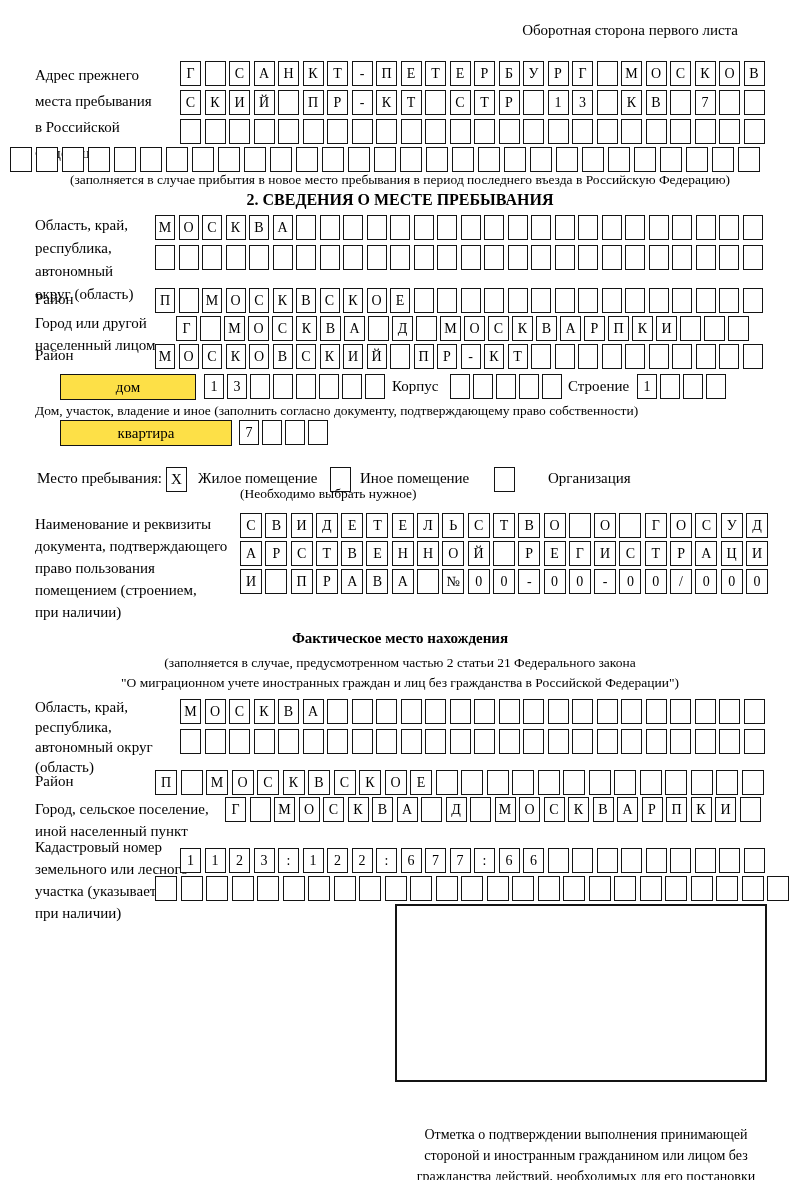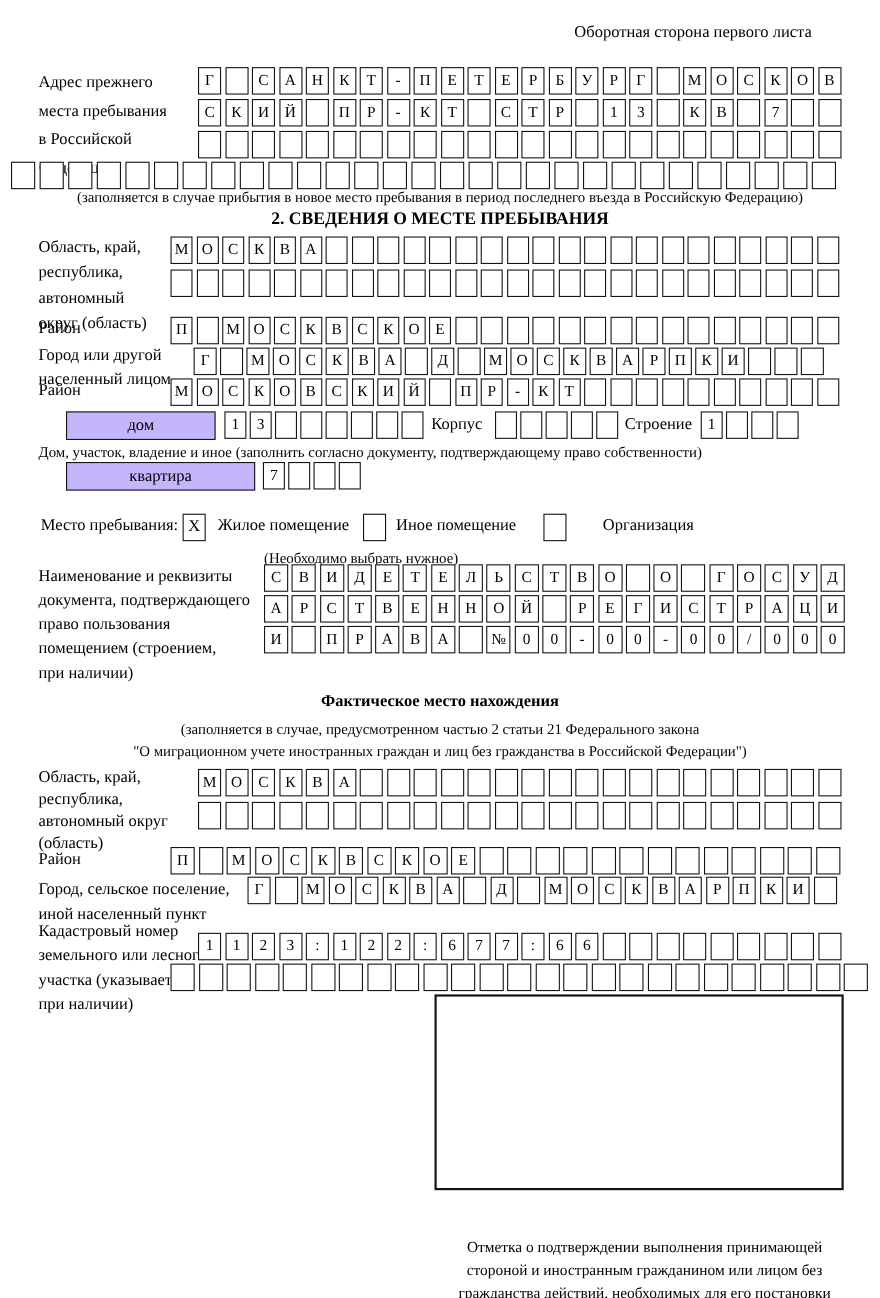--- a/index.html
+++ b/index.html
@@ -22,21 +22,21 @@
   .cw29{column-gap:4px}.cw29 .cell{width:22px}
   .cw21{column-gap:3.3px}.cw21 .cell{width:22px}
   .cwD{column-gap:3px}.cwD .cell{width:20px}
   .cwR{column-gap:3.5px}.cwR .cell{width:22px}
   .cwC{column-gap:3px}.cwC .cell{width:21px}
   .note{position:absolute;width:100%;text-align:center;font-size:13.5px;}
   .h2{position:absolute;width:100%;text-align:center;font-size:16px;font-weight:bold;}
   .caption{position:absolute;font-size:13.5px;white-space:nowrap;}
   .bigbox-label{
     position:absolute;box-sizing:border-box;height:26px;border:1.6px solid #141414;
-    display:flex;align-items:center;justify-content:center;font-size:15px;background:#c4b5fd;
+    display:flex;align-items:center;justify-content:center;font-size:15px;background:#fde047;
   }
   .inline-lbl{position:absolute;font-size:15px;white-space:nowrap;}
   .checkbox{
     position:absolute;box-sizing:border-box;width:21px;height:25px;border:1.6px solid #141414;
     display:flex;align-items:center;justify-content:center;font-size:15px;background:#fff;
   }
   .stamp-box{position:absolute;border:2px solid #141414;background:#fff;box-sizing:border-box;}
   .stamp-caption{position:absolute;text-align:center;font-size:14px;line-height:21px;margin-top:36px;}
 </style>
 </head>
@@ -355,21 +355,21 @@
       <span class="cell"></span>
     </div>
 
   <div class="inline-lbl" style="left:37px;top:470px">Место пребывания:</div>
   <div class="checkbox" style="left:166px;top:467px">X</div>
   <div class="inline-lbl" style="left:198px;top:470px">Жилое помещение</div>
   <div class="checkbox" style="left:330px;top:467px"></div>
   <div class="inline-lbl" style="left:360px;top:470px">Иное помещение</div>
   <div class="checkbox" style="left:494px;top:467px"></div>
   <div class="inline-lbl" style="left:548px;top:470px">Организация</div>
-  <div class="caption" style="left:240px;top:500px">(Необходимо выбрать нужное)</div>
+  <div class="caption" style="left:240px;top:486px">(Необходимо выбрать нужное)</div>
 
   <div class="lbl" style="left:35px;top:513px;line-height:22px">
     <div>Наименование и реквизиты</div>
     <div>документа, подтверждающего</div>
     <div>право пользования</div>
     <div>помещением (строением,</div>
     <div>при наличии)</div>
   </div>
   <div class="cellrow cw21" style="left:240px;top:513px">
       <span class="cell">С</span>

